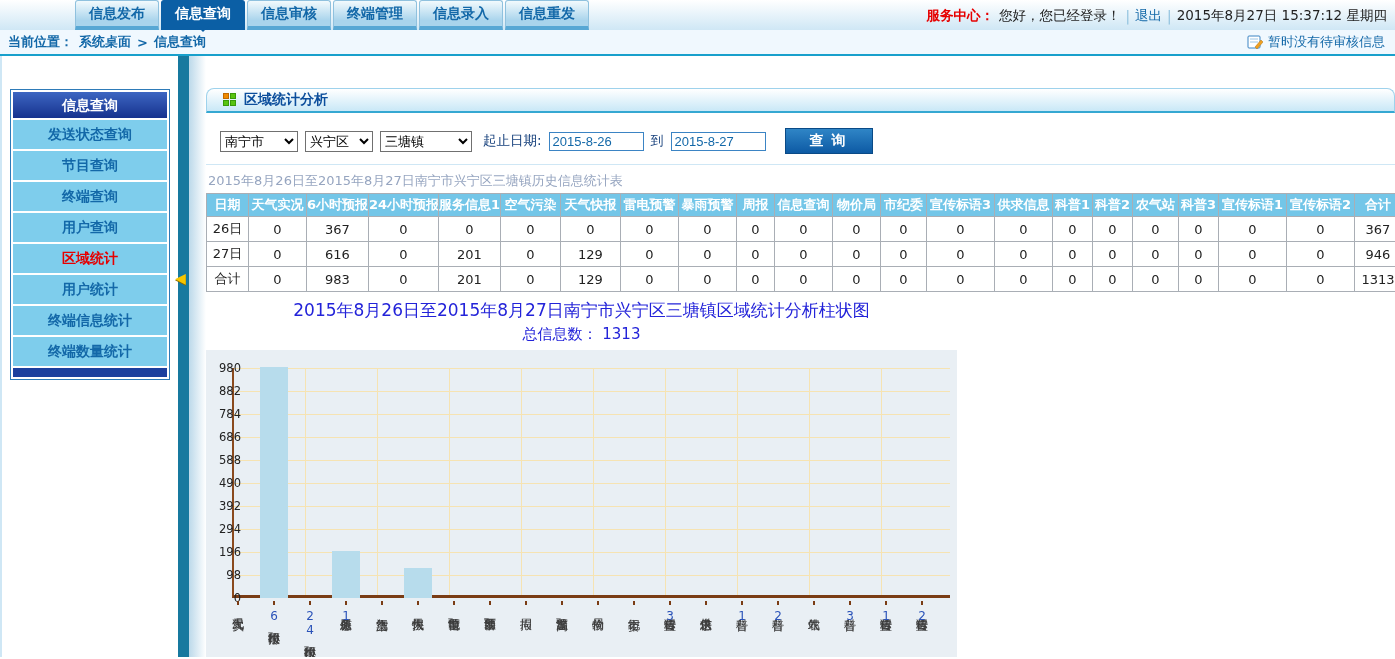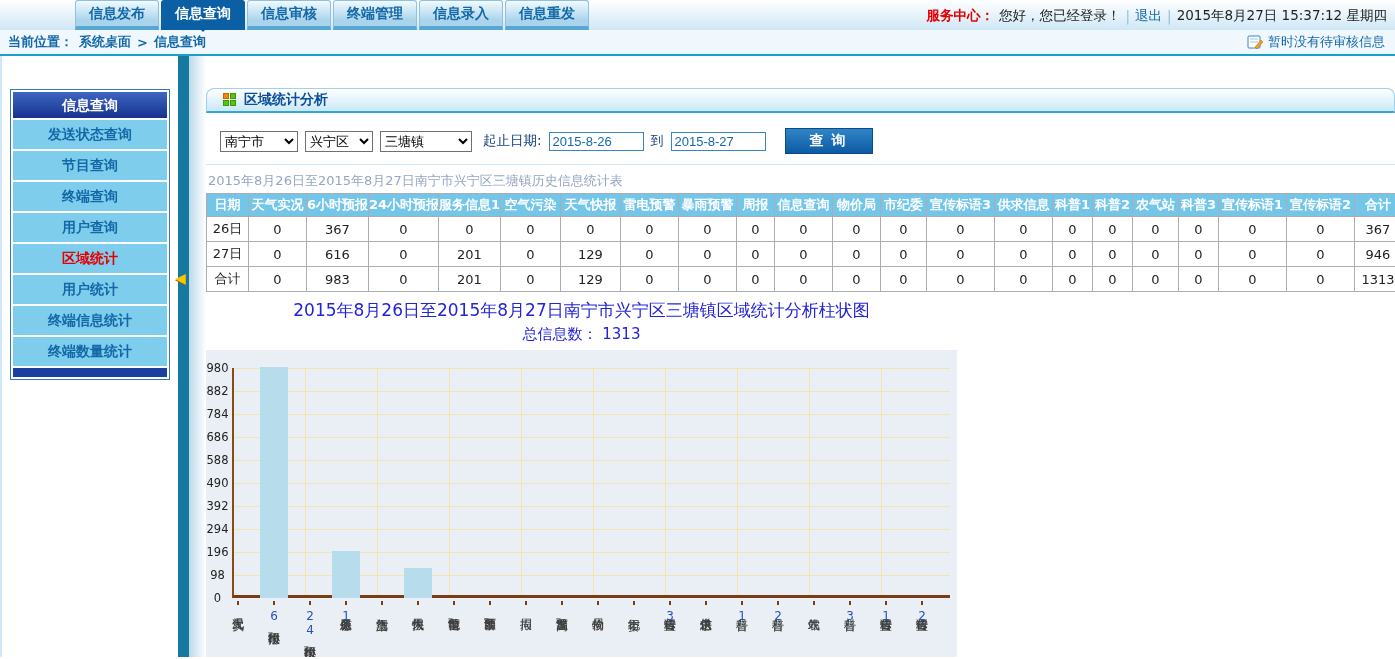--- a/index.html
+++ b/index.html
@@ -77,21 +77,21 @@
 
   
   .chart-title { width:751px; text-align:center; color:#2323d9; font-size:17px; margin-top:7px; }
   .chart-subtitle { width:751px; text-align:center; color:#2323d9; font-size:15px; margin-top:3px; }
   .chart { position:relative; width:751px; height:332px; margin-top:6px; background:#e9eff4; }
   .plot { position:absolute; left:26px; top:18px; width:718px; height:230px;
     border-left:2px solid #8a4a1e; border-bottom:3px solid #7a3c14;
     background-image:
       repeating-linear-gradient(to bottom,#f6e3b2 0 1px,transparent 1px 23px),
       repeating-linear-gradient(to right,transparent 0 71px,#f6e3b2 71px 72px); }
-  .ytick { position:absolute; left:0; width:23px; text-align:center; font-size:11.5px; color:#222; }
+  .ytick { position:absolute; left:12px; width:23px; text-align:right; font-size:11.5px; color:#222; }
   .bar { position:absolute; width:28px; background:#b7dcec; }
   .xtick { position:absolute; width:2px; height:4px; background:#7a3c14; top:251px; }
   .xlabel { position:absolute; top:259px; width:16px; writing-mode:vertical-rl;
     text-orientation:upright; font-size:12px; color:#3a3a3a; line-height:16px; }
   .xlabel .num { color:#2a52b8; }
 </style>
 </head>
 <body>
 
 <div class="topbar">

